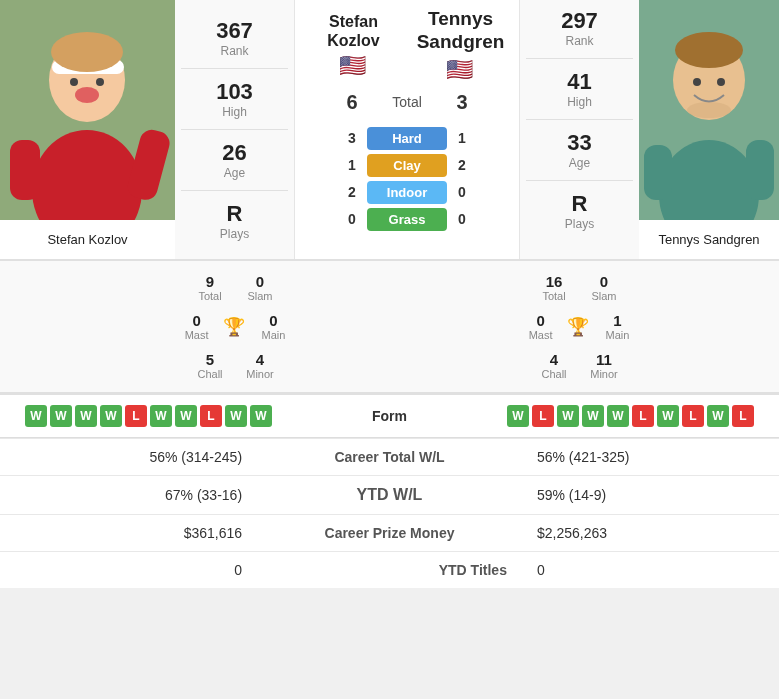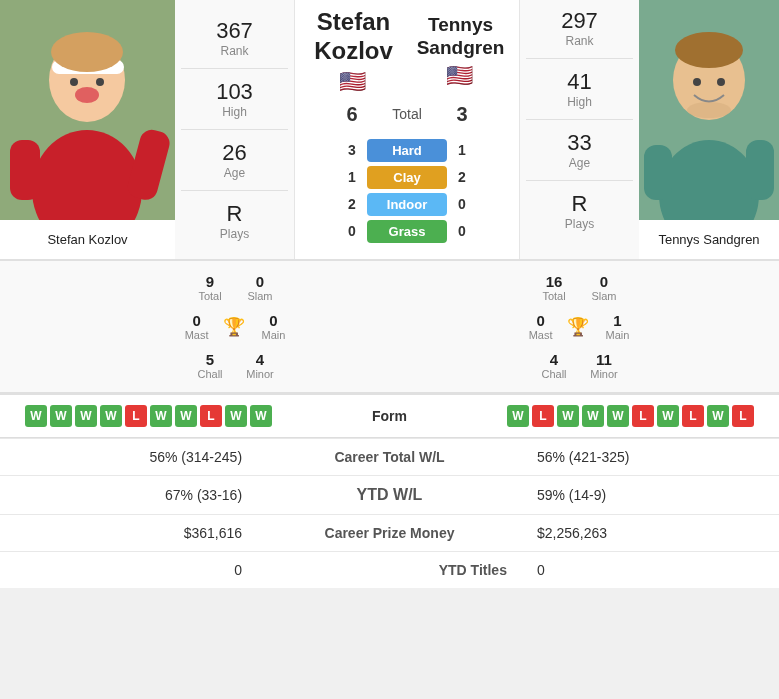--- a/index.html
+++ b/index.html
@@ -188,21 +188,21 @@
       padding: 4px 0;
     }
 
     
     .side-stat {
       text-align: center;
       margin: 8px 0;
     }
     .side-stat .val {
       font-size: 22px;
-      font-weight: normal;
+      font-weight: bold;
       color: #222;
     }
     .side-stat .lbl {
       font-size: 12px;
       color: #888;
     }
 
     .grid-2col {
       display: grid;
       grid-template-columns: 1fr 1fr;
@@ -295,21 +295,21 @@
         <div class="val">R</div>
         <div class="lbl">Plays</div>
       </div>
 
     </div>
 
     <div class="col-middle" style="display:flex;flex-direction:column;align-items:center;justify-content:flex-start;">
 
       <div style="display:flex;width:100%;justify-content:space-around;align-items:center;padding:8px 5px 2px;">
         <div style="text-align:center;flex:1;">
-          <div style="font-size:24px;font-weight:bold;color:#222;line-height:1.2;">
+          <div style="font-size:16px;font-weight:bold;color:#222;line-height:1.2;">
             <span>Stefan</span><br>
             <span>Kozlov</span>
           </div>
           <div style="font-size:22px;margin-top:3px;">🇺🇸</div>
         </div>
         <div style="text-align:center;flex:1;">
           <div style="font-size:19px;font-weight:bold;color:#222;line-height:1.2;">
             <span>Tennys</span><br>
             <span>Sandgren</span>
           </div>

